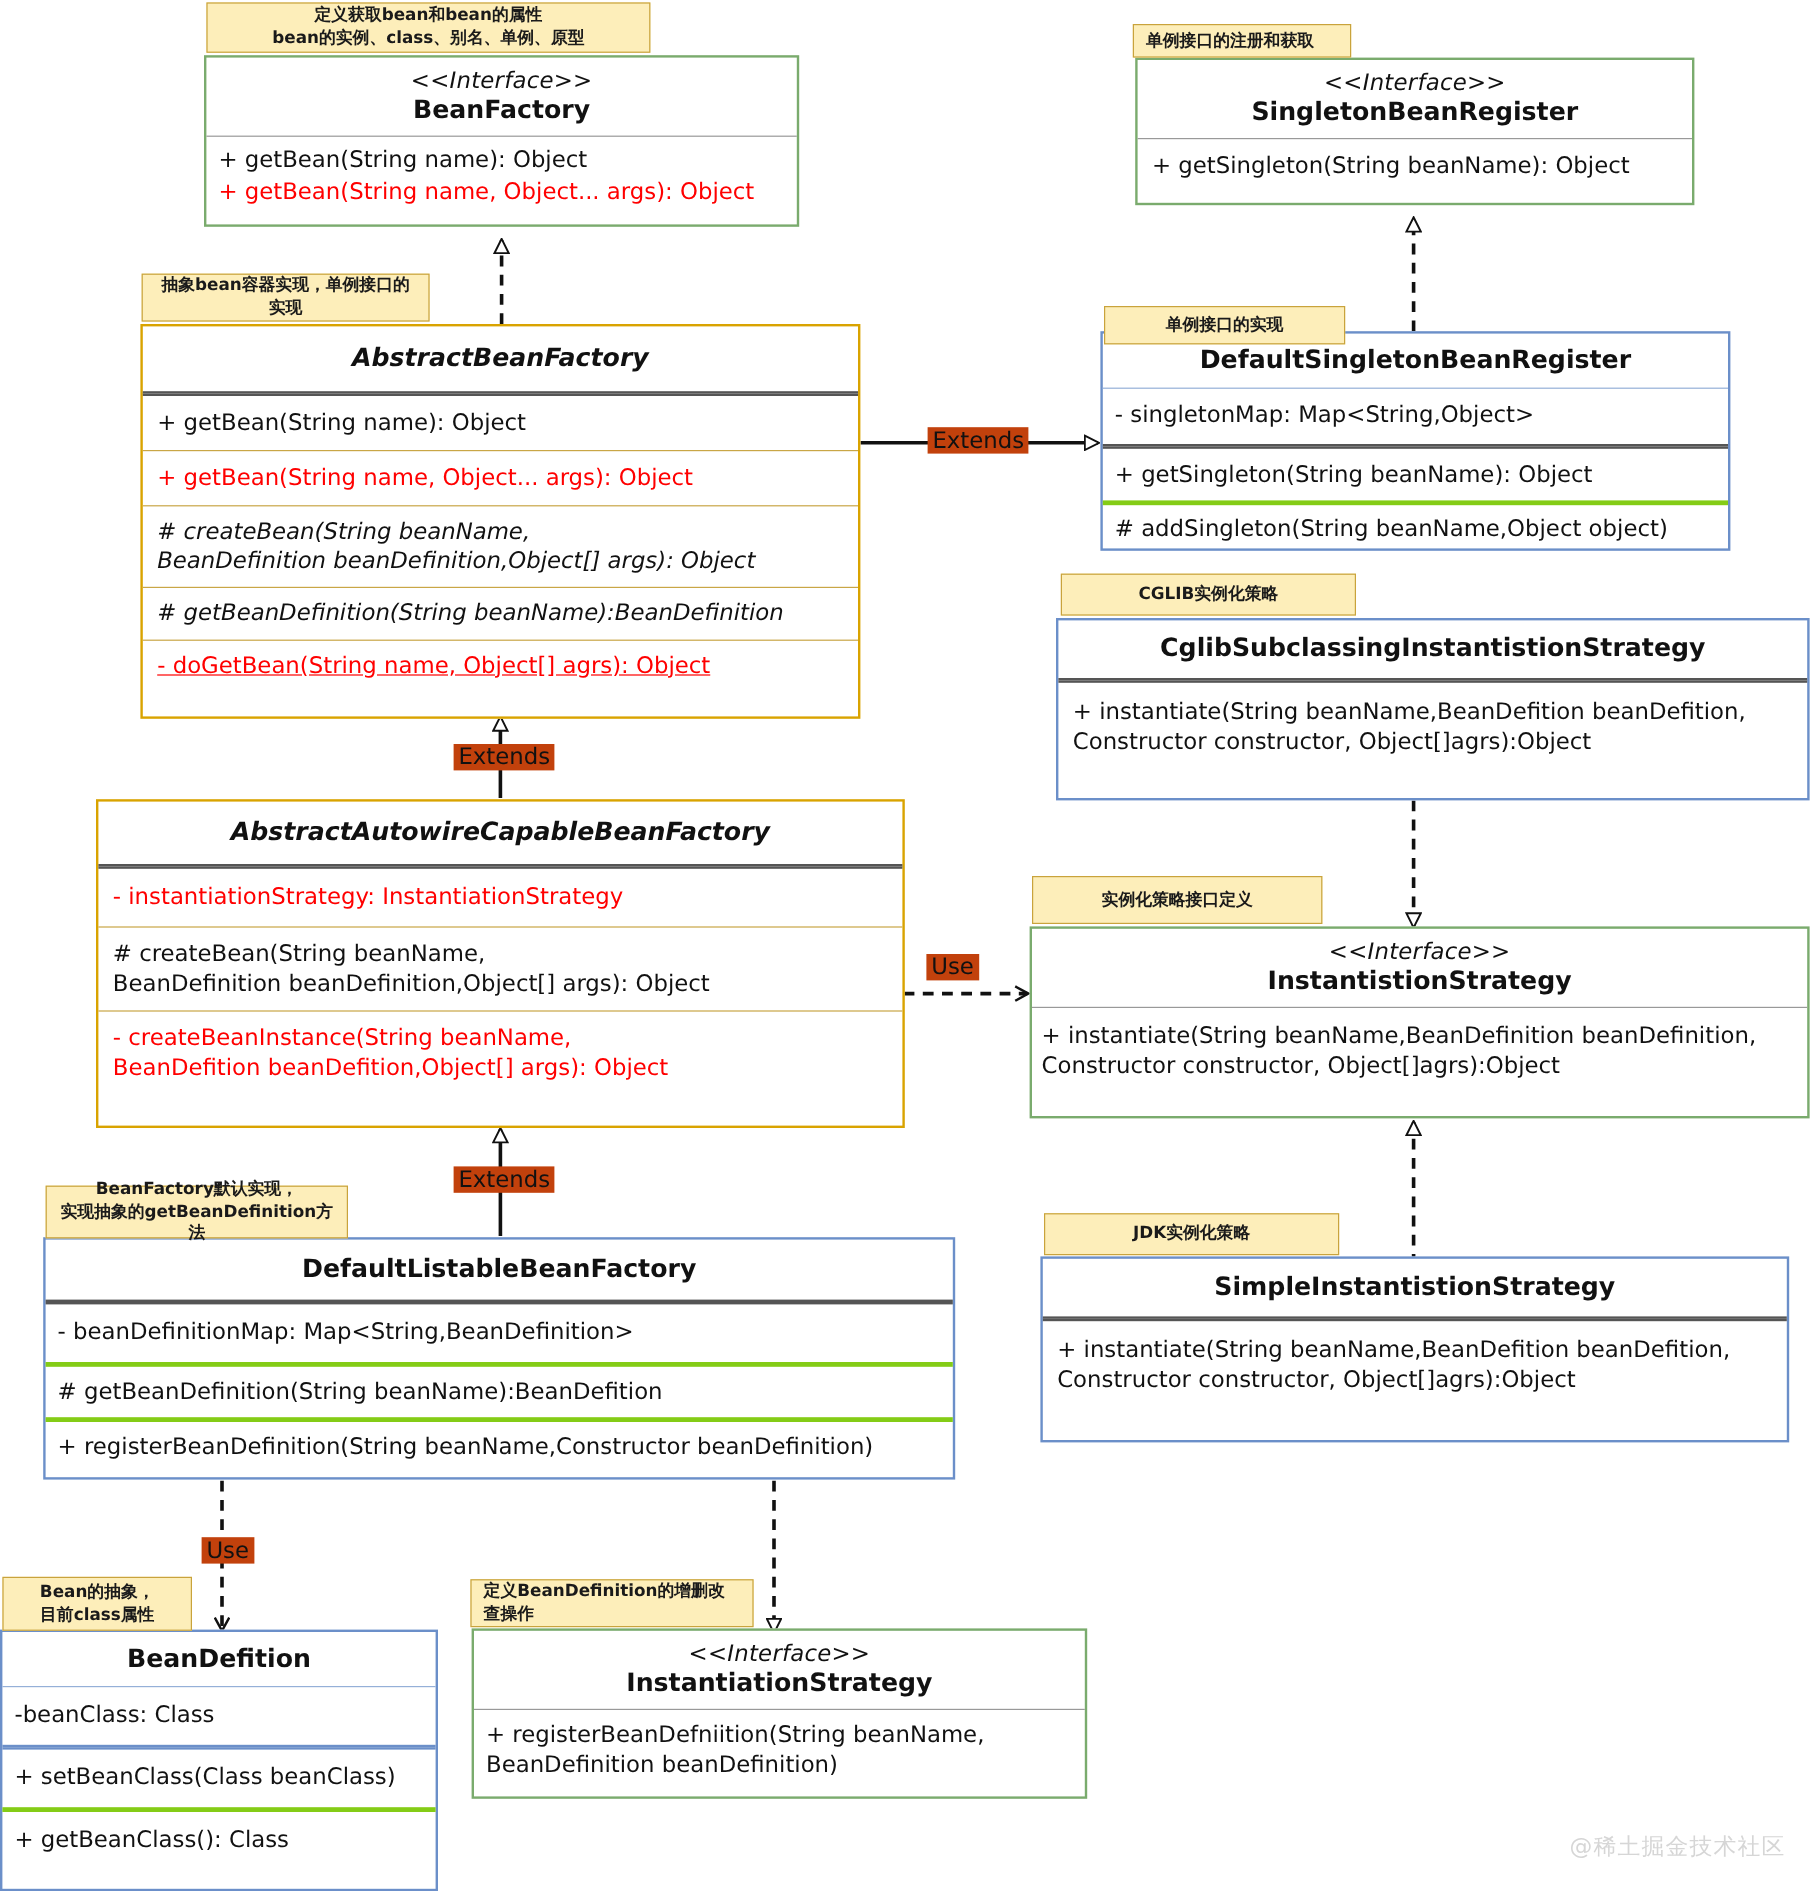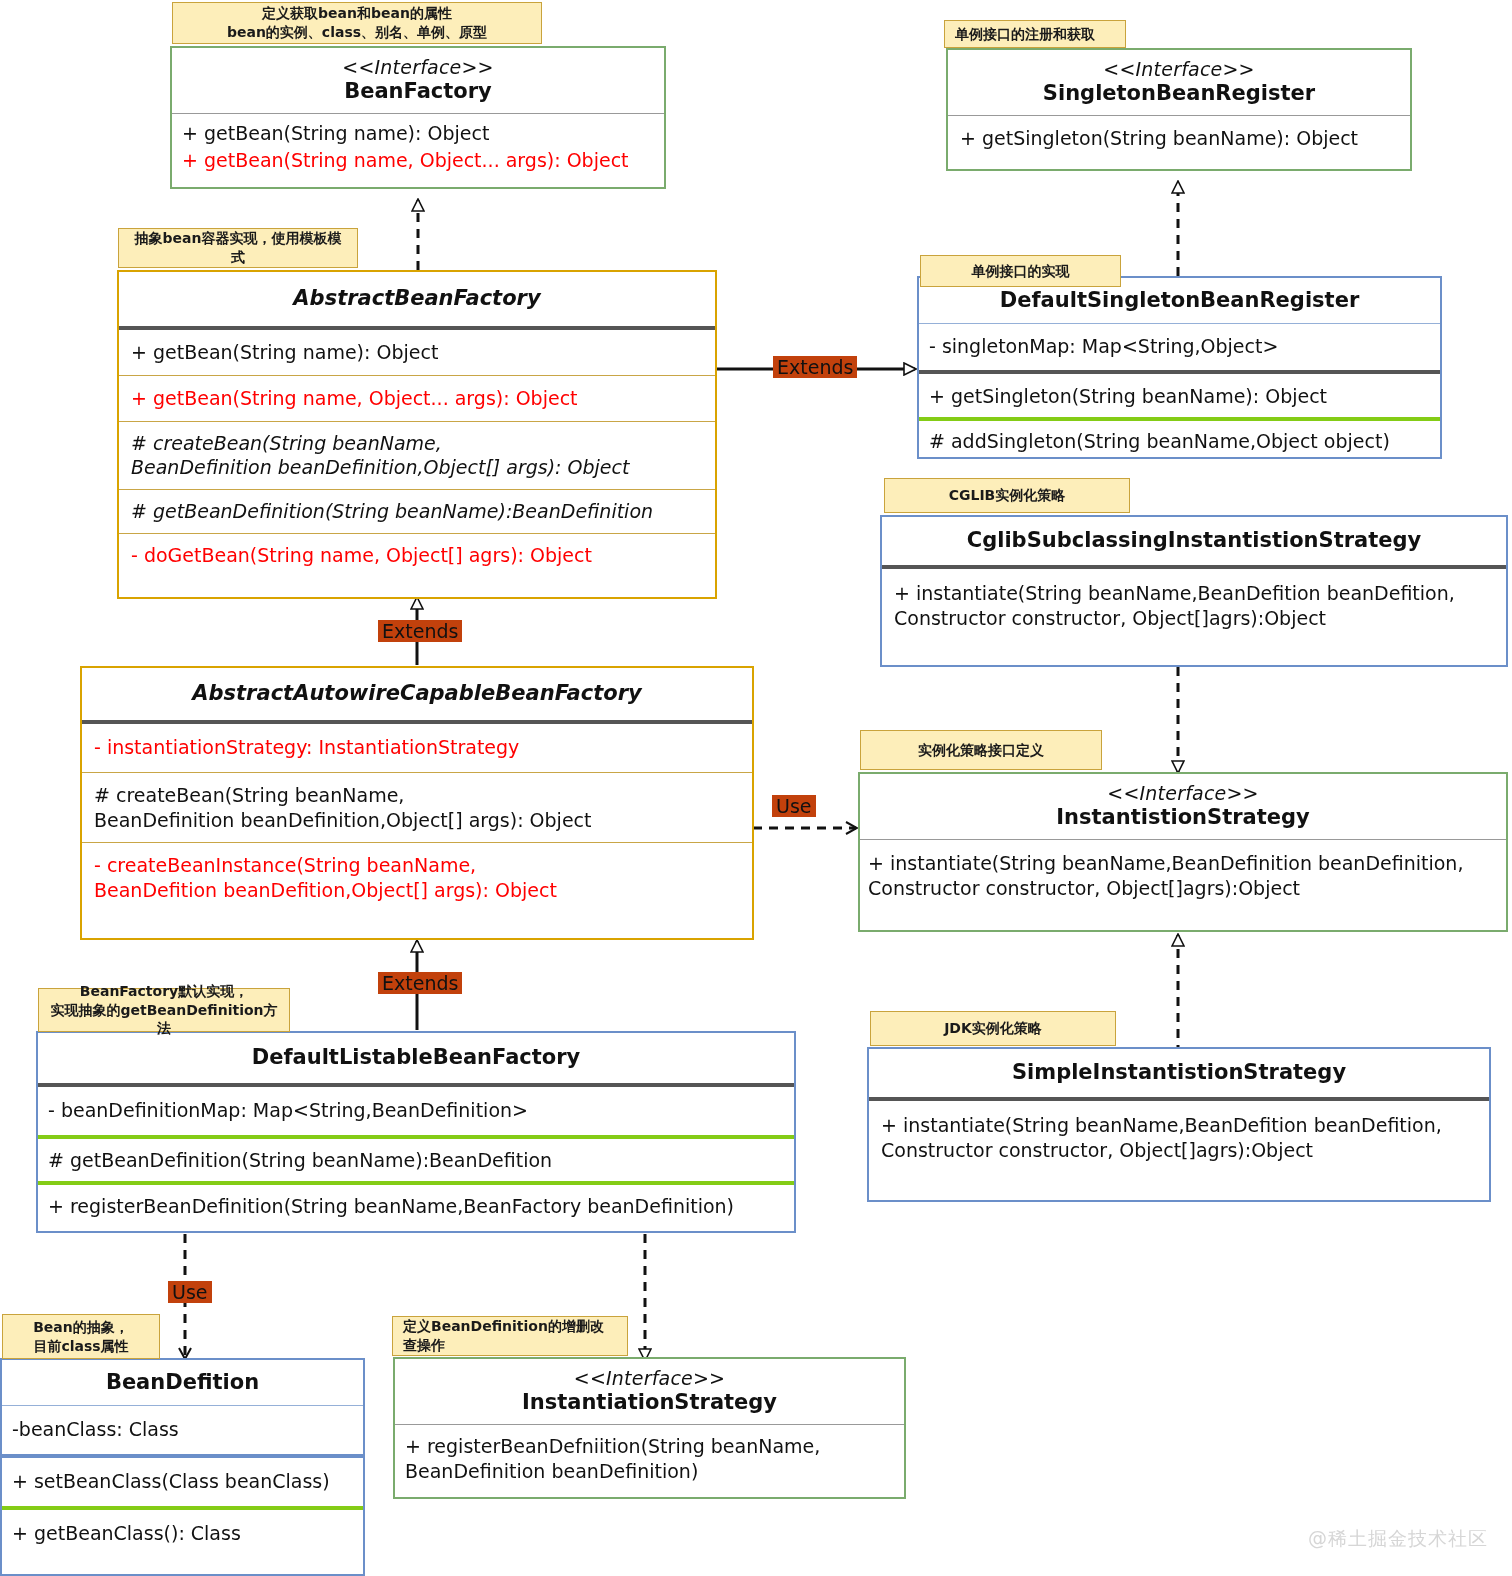--- a/index.html
+++ b/index.html
@@ -171,33 +171,33 @@
   <div class="uml green" style="left:170px;top:46px;width:496px;height:143px;">
     <div class="hdr">
       <span class="iface">&lt;&lt;Interface&gt;&gt;</span>
       <span>BeanFactory</span>
     </div>
     <div class="sep thin"></div>
     <div class="row" style="padding-bottom:2px;">+ getBean(String name): Object</div>
     <div class="row red" style="padding-top:0;">+ getBean(String name,  Object... args): Object</div>
   </div>
 
-  <div class="note" style="left:118px;top:228px;width:240px;height:40px;">抽象bean容器实现，使用模板模式</div>
+  <div class="note" style="left:118px;top:228px;width:240px;height:40px;">抽象bean容器实现，单例接口的实现</div>
 
   <div class="uml yellow" style="left:117px;top:270px;width:600px;height:329px;">
     <div class="hdr italic" style="padding:14px 8px 16px 8px;">
       <span>AbstractBeanFactory</span>
     </div>
     <div class="sep"></div>
     <div class="row" style="padding:10px 8px 10px 12px;">+ getBean(String name): Object</div>
     <div class="row red sepline" style="padding:10px 8px 10px 12px;">+ getBean(String name,  Object... args): Object</div>
     <div class="row it sepline" style="padding:9px 8px 9px 12px;"># createBean(String beanName,
 BeanDefinition beanDefinition,Object[] args): Object</div>
     <div class="row it sepline" style="padding:9px 8px 9px 12px;"># getBeanDefinition(String beanName):BeanDefinition</div>
-    <div class="row red sepline" style="padding:9px 8px 9px 12px;">- doGetBean(String name,  Object[] agrs): Object</div>
+    <div class="row red sepline" style="padding:9px 8px 9px 12px;text-decoration:underline;">- doGetBean(String name,  Object[] agrs): Object</div>
   </div>
 
 
   <div class="uml yellow" style="left:80px;top:666px;width:674px;height:274px;">
     <div class="hdr italic" style="padding:13px 8px 15px 8px;">
       <span>AbstractAutowireCapableBeanFactory</span>
     </div>
     <div class="sep"></div>
     <div class="row red" style="padding:11px 8px 12px 12px;">- instantiationStrategy: InstantiationStrategy</div>
     <div class="row sepline" style="padding:10px 8px 10px 12px;"># createBean(String beanName,
@@ -209,21 +209,21 @@
   <div class="note" style="left:38px;top:988px;width:252px;height:44px;">BeanFactory默认实现，
 实现抽象的getBeanDefinition方法</div>
 
   <div class="uml blue" style="left:36px;top:1031px;width:760px;height:202px;">
     <div class="hdr" style="padding:12px 8px 14px 8px;">
       <span>DefaultListableBeanFactory</span>
     </div>
     <div class="sep"></div>
     <div class="row" style="padding:11px 8px 12px 10px;">- beanDefinitionMap: Map&lt;String,BeanDefinition&gt;</div>
     <div class="row sepline-blue" style="padding:9px 8px 8px 10px;"># getBeanDefinition(String beanName):BeanDefition</div>
-    <div class="row sepline-blue" style="padding:9px 8px 8px 10px;">+ registerBeanDefinition(String beanName,BeanFactory beanDefinition)</div>
+    <div class="row sepline-blue" style="padding:9px 8px 8px 10px;">+ registerBeanDefinition(String beanName,Constructor beanDefinition)</div>
   </div>
 
   <div class="note" style="left:2px;top:1314px;width:158px;height:45px;">Bean的抽象，
 目前class属性</div>
 
   <div class="uml blue" style="left:0px;top:1358px;width:365px;height:218px;">
     <div class="hdr" style="padding:10px 8px 11px 8px;">
       <span>BeanDefition</span>
     </div>
     <div class="sep thin" style="border-top:1px solid #95b0d8;"></div>

